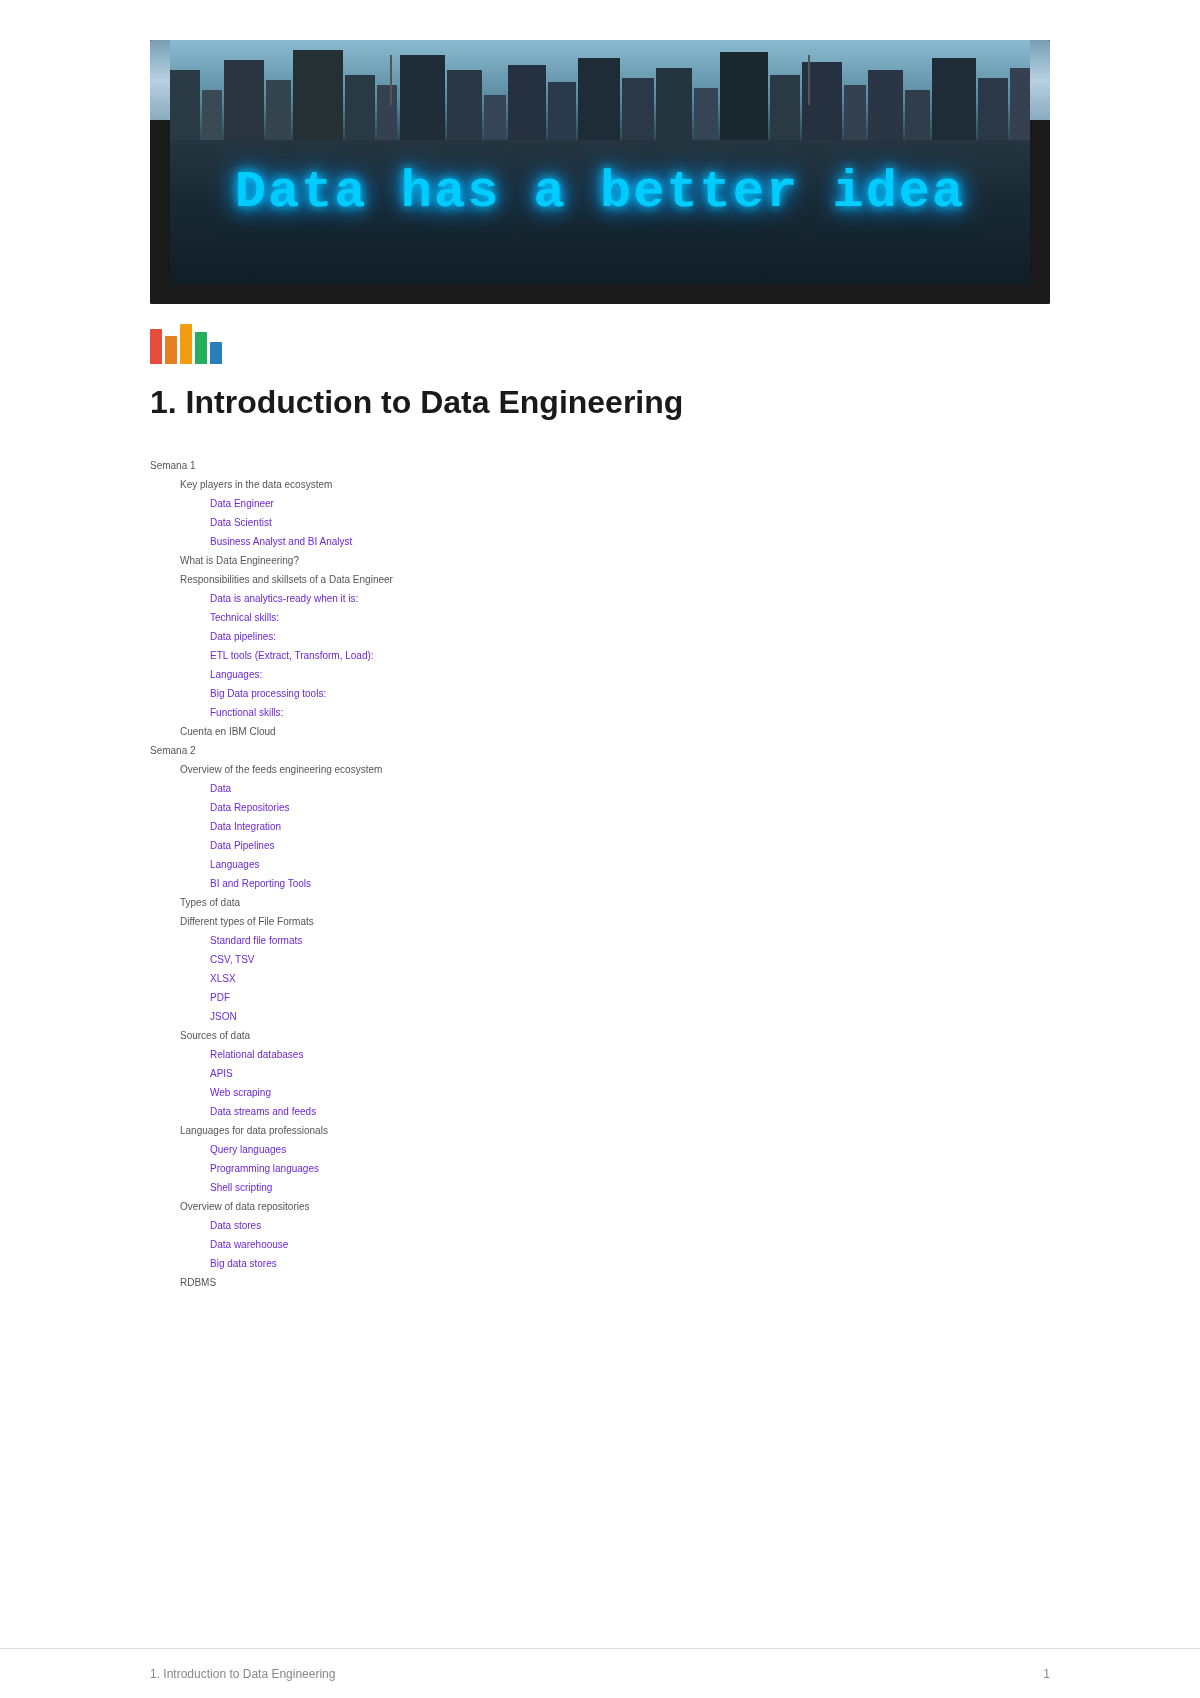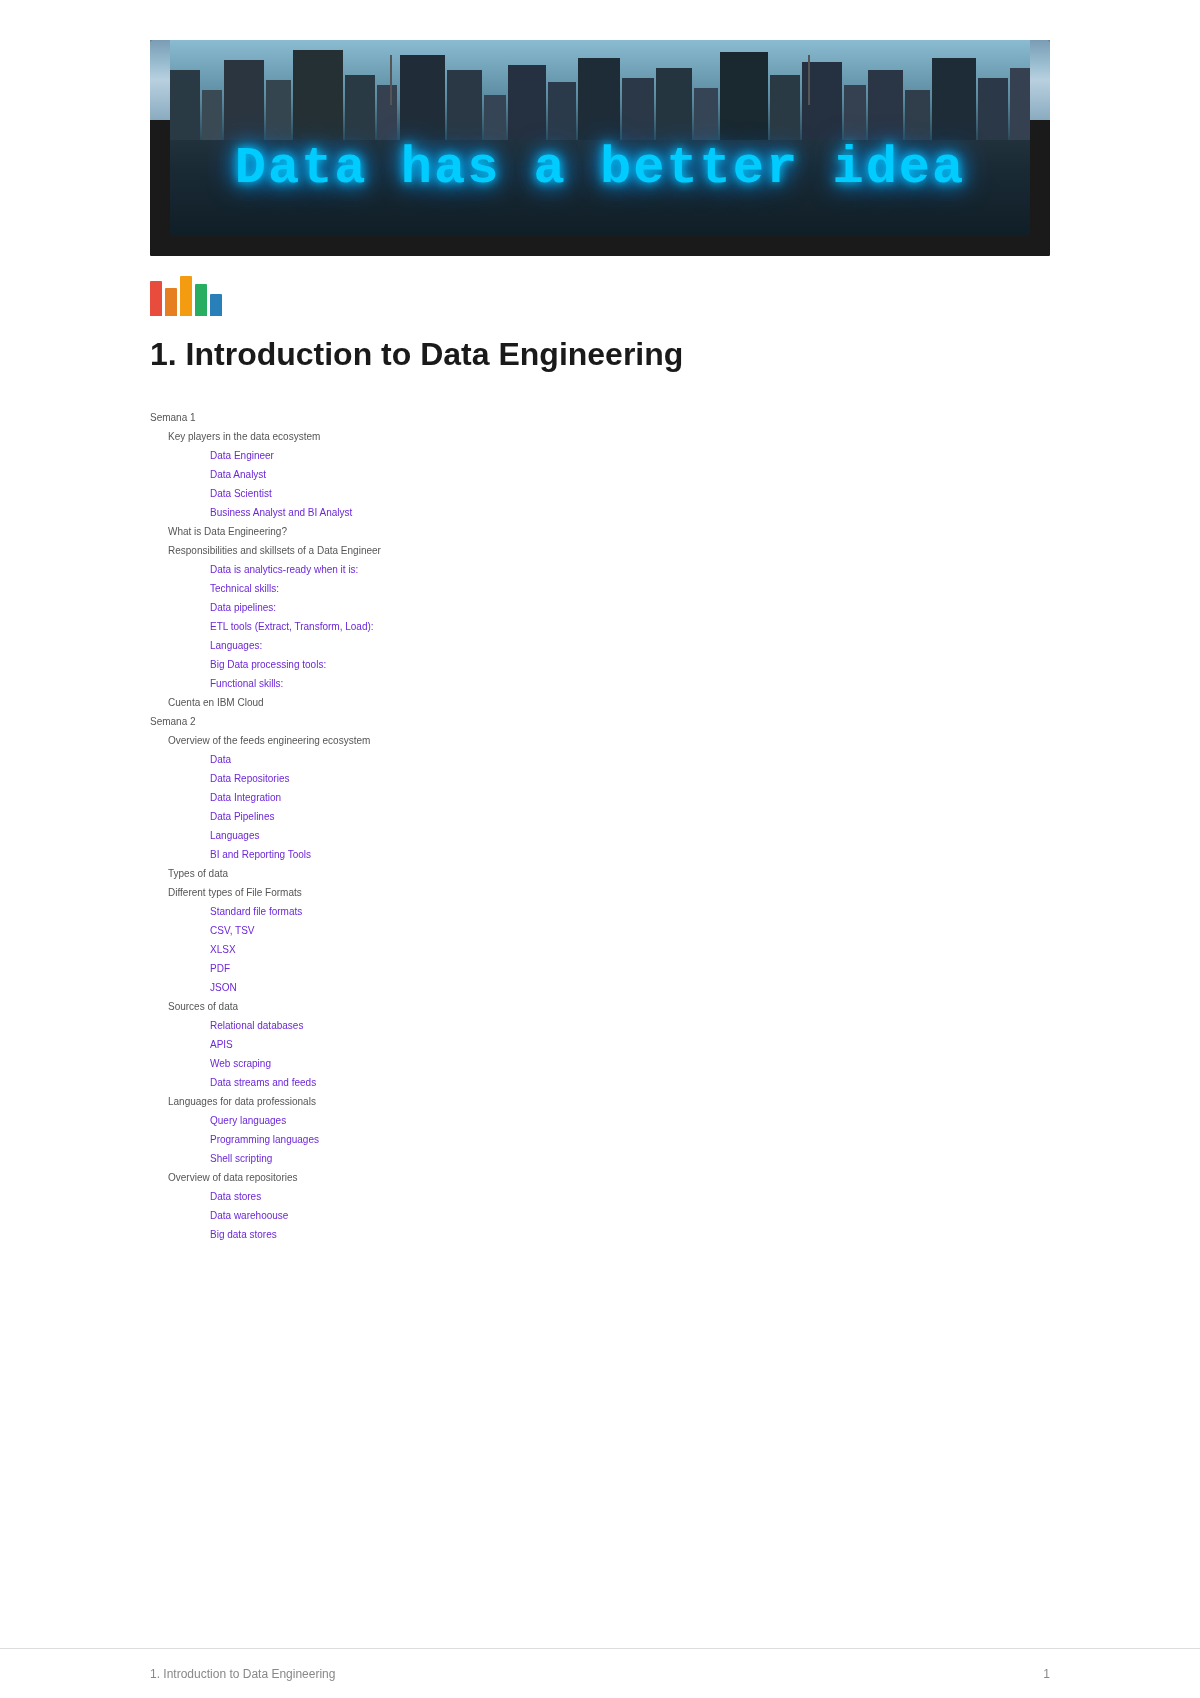--- a/index.html
+++ b/index.html
@@ -18,21 +18,21 @@
     }
 
     .page-container {
       width: 900px;
       margin: 0 auto;
       padding: 40px 0 80px 0;
     }
 
     .hero-image {
       width: 100%;
-      height: 216px;
+      height: 264px;
       background: linear-gradient(180deg, #b0c8d8 0%, #2a3a45 30%, #1a2a35 60%, #0d1a22 100%);
       border-radius: 2px;
       position: relative;
       overflow: hidden;
       margin-bottom: 20px;
     }
 
     .hero-image .city-bg {
       position: absolute;
       top: 0;
@@ -144,21 +144,21 @@
       line-height: 1.9;
     }
 
     .toc-level-1 {
       margin-left: 0px;
       font-weight: normal;
       color: #555;
     }
 
     .toc-level-2 {
-      margin-left: 18px;
+      margin-left: 30px;
       color: #555;
     }
 
     .toc-level-3 {
       margin-left: 60px;
       color: #6d28d9;
     }
 
     .toc-item {
       display: block;
@@ -253,21 +253,20 @@
     <div class="chart-bar bar-4"></div>
     <div class="chart-bar bar-5"></div>
   </div>
 
   <h1 class="main-title">1. Introduction to Data Engineering</h1>
 
   <div class="toc-container" id="toc-root">
   <span class="toc-item toc-level-1">Semana 1</span>
       <span class="toc-item toc-level-2">Key players in the data ecosystem</span>
       <span class="toc-item toc-level-3">Data Engineer</span>
-      <span class="toc-item toc-level-3">Data Analyst</span>
       <span class="toc-item toc-level-3">Data Scientist</span>
       <span class="toc-item toc-level-3">Business Analyst and BI Analyst</span>
       <span class="toc-item toc-level-2">What is Data Engineering?</span>
       <span class="toc-item toc-level-2">Responsibilities and skillsets of a Data Engineer</span>
       <span class="toc-item toc-level-3">Data is analytics-ready when it is:</span>
       <span class="toc-item toc-level-3">Technical skills:</span>
       <span class="toc-item toc-level-3">Data pipelines:</span>
       <span class="toc-item toc-level-3">ETL tools (Extract, Transform, Load):</span>
       <span class="toc-item toc-level-3">Languages:</span>
       <span class="toc-item toc-level-3">Big Data processing tools:</span>
@@ -294,20 +293,21 @@
       <span class="toc-item toc-level-3">Web scraping</span>
       <span class="toc-item toc-level-3">Data streams and feeds</span>
       <span class="toc-item toc-level-2">Languages for data professionals</span>
       <span class="toc-item toc-level-3">Query languages</span>
       <span class="toc-item toc-level-3">Programming languages</span>
       <span class="toc-item toc-level-3">Shell scripting</span>
       <span class="toc-item toc-level-2">Overview of data repositories</span>
       <span class="toc-item toc-level-3">Data stores</span>
       <span class="toc-item toc-level-3">Data warehoouse</span>
       <span class="toc-item toc-level-3">Big data stores</span>
+      <span class="toc-item toc-level-2">RDBMS</span>
     </div>
 
 </div>
 
 <div class="page-footer">
   <span class="footer-left">1. Introduction to Data Engineering</span>
   <span class="footer-right">1</span>
 </div>
 
 </body></html>

